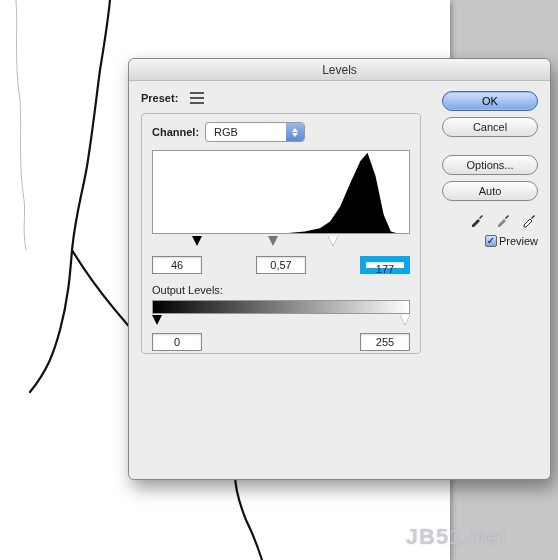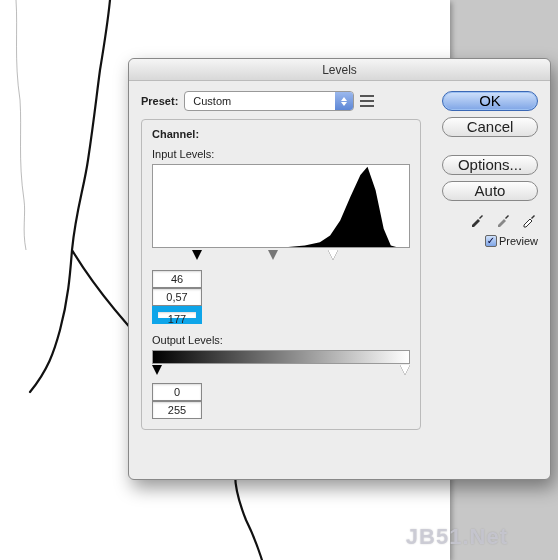--- a/index.html
+++ b/index.html
@@ -27,45 +27,45 @@
 
 .popup { position:relative; display:inline-flex; align-items:center; height:20px; background:#fff; border:1px solid #999; border-radius:4px; padding:0 22px 0 8px; font-size:11px; box-shadow:inset 0 1px 0 rgba(255,255,255,.8); }
 .popup .arrows { position:absolute; right:0; top:0; width:18px; height:18px; background:linear-gradient(#9bb8ed,#5e87d6); border-radius:0 3px 3px 0; display:flex; flex-direction:column; align-items:center; justify-content:center; }
 .popup .arrows::before { content:""; border-left:3px solid transparent; border-right:3px solid transparent; border-bottom:4px solid #fff; margin-bottom:1px;}
 .popup .arrows::after { content:""; border-left:3px solid transparent; border-right:3px solid transparent; border-top:4px solid #fff;}
 
 .preset-menu { margin-left:6px; width:14px; height:14px; display:inline-flex; flex-direction:column; justify-content:space-around; }
 .preset-menu span { height:2px; background:#555; }
 
 
-.group { border:1px solid #bbb; border-radius:4px; padding:8px 10px 10px; width:280px; background:#ededed; }
+.group { border:1px solid #bbb; border-radius:4px; padding:8px 10px 2px; width:280px; background:#ededed; }
 
 
 .histo-box { margin-top:4px; width:258px; height:84px; border:1px solid #999; background:#fff; position:relative; overflow:hidden; }
 .histo-box svg { position:absolute; left:0; top:0; }
 
 
 .slider-track { position:relative; width:258px; height:14px; margin-top:2px; }
 .tri { position:absolute; top:0; width:0; height:0; border-left:5px solid transparent; border-right:5px solid transparent; }
 .tri.black { border-top:10px solid #000; }
 .tri.gray  { border-top:10px solid #777; }
 .tri.whiteb { border-top:10px solid #fff; filter: drop-shadow(0 0 0.5px #000); }
 
-.inputs-row { display:flex; justify-content:space-between; width:258px; margin-top:6px;flex-direction:column; }
+.inputs-row { display:flex; justify-content:space-between; width:258px; margin-top:6px; }
 .num { width:50px; height:18px; border:1px solid #888; background:#fff; font-size:11px; text-align:center; line-height:16px; box-shadow:inset 0 1px 2px rgba(0,0,0,.15); }
 .num.sel { border:6px solid #0ea5e9; line-height:14px; }
 
 
 .out-lbl { margin-top:10px; }
 .grad-box { width:258px; height:14px; border:1px solid #999; background:linear-gradient(to right,#000,#fff); margin-top:4px; }
 .out-track { position:relative; width:258px; height:12px; margin-top:1px; }
 
 
 .rightcol { position:absolute; right:12px; top:10px; width:96px; display:flex; flex-direction:column; gap:6px; align-items:stretch; }
-.btn { height:20px; border:1px solid #888; border-radius:10px; background:linear-gradient(#fdfdfd,#e2e2e2); font-size:15px; text-align:center; line-height:18px; cursor:pointer; }
+.btn { height:20px; border:1px solid #888; border-radius:10px; background:linear-gradient(#fdfdfd,#e2e2e2); font-size:11px; text-align:center; line-height:18px; cursor:pointer; }
 .btn.default { border:1px solid #3b68b5; background:linear-gradient(#cfe1fb,#7fa5e6); color:#000; box-shadow:0 0 0 1px #9cc0f2 inset; }
 
 .eyedroppers { display:flex; justify-content:flex-end; gap:8px; margin-top:4px; }
 .eye { width:18px; height:18px; display:flex; align-items:center; justify-content:center; }
 .eye svg { width:16px; height:16px; }
 
 .preview-row { display:flex; align-items:center; gap:2px; margin-top:0; font-size:11px; justify-content:flex-end; }
 .chk { width:12px; height:12px; border:1px solid #666; border-radius:2px; background:linear-gradient(#cfe1fb,#7fa5e6); display:inline-flex; align-items:center; justify-content:center; }
 .chk::after { content:"✓"; font-size:10px; color:#003; line-height:1; }
 
@@ -86,37 +86,36 @@
   <div class="watermark">JB51.Net</div>
 </div>
 
 <div class="dialog">
   <div class="titlebar">Levels</div>
 
   <div class="dlg-body">
 
     <div class="row">
       <span class="lbl">Preset:</span>
-      <div class="popup" style="width:170px">
-        <span>Custom</span>
-        <span class="arrows"></span>
-      </div>
       <div class="preset-menu">
         <span></span>
           <span></span>
           <span></span>
       </div>
     </div>
 
     <div class="group">
       <div class="row">
         <span class="lbl">Channel:</span>
+        <div class="popup" style="width:100px">
+          <span>RGB</span>
+          <span class="arrows"></span>
+        </div>
       </div>
 
-      <div>Input Levels:</div>
 
       <div class="histo-box">
         <svg id="histo-svg" width="258" height="84" viewBox="0 0 258 84" preserveAspectRatio="none">
           <path id="histo-path" fill="#000" d="M 0 84 L 0.0 84.0 L 20.2 84.0 L 60.7 84.0 L 101.2 83.2 L 131.5 82.3 L 151.8 80.6 L 166.9 77.3 L 177.1 70.6 L 187.2 55.4 L 197.3 31.9 L 207.4 10.1 L 214.5 1.7 L 222.6 25.2 L 230.7 63.8 L 237.8 80.6 L 247.9 83.2 L 258.0 84.0 L 258 84 Z"></path>
         </svg>
       </div>
 
       <div class="slider-track">
         <div class="tri black" id="tri-in-b" style="left: 40px;"></div>
         <div class="tri gray" id="tri-in-g" style="left: 116px;"></div>

